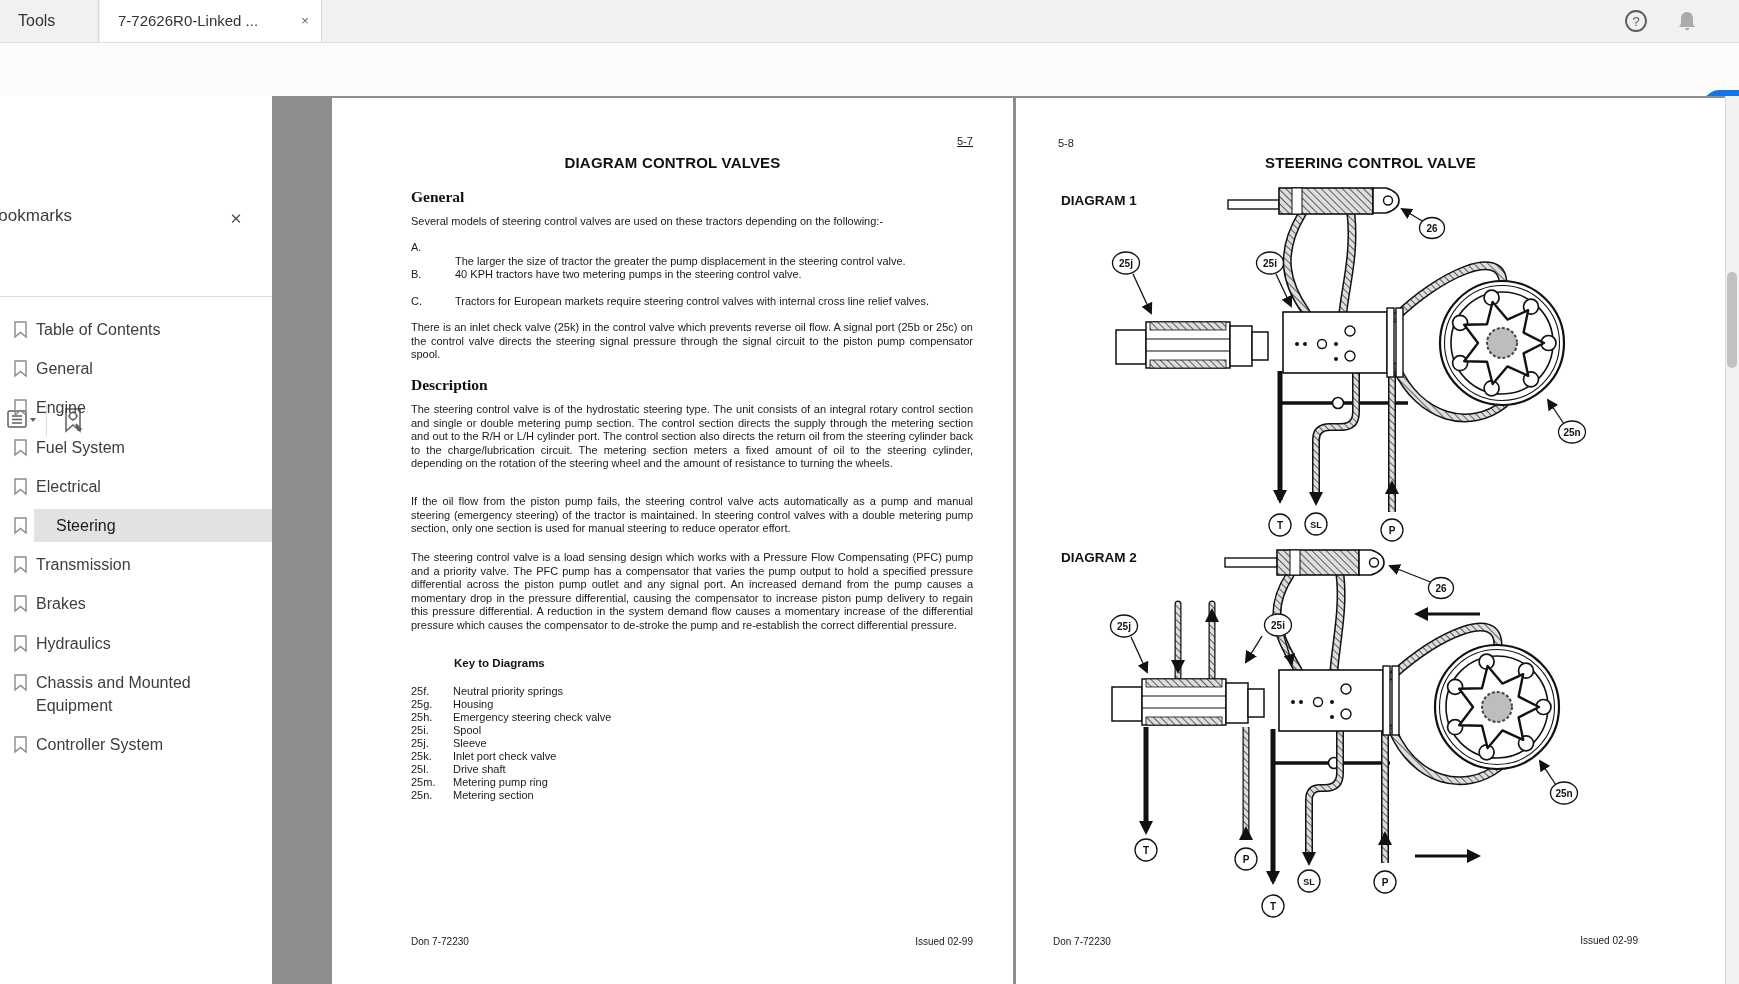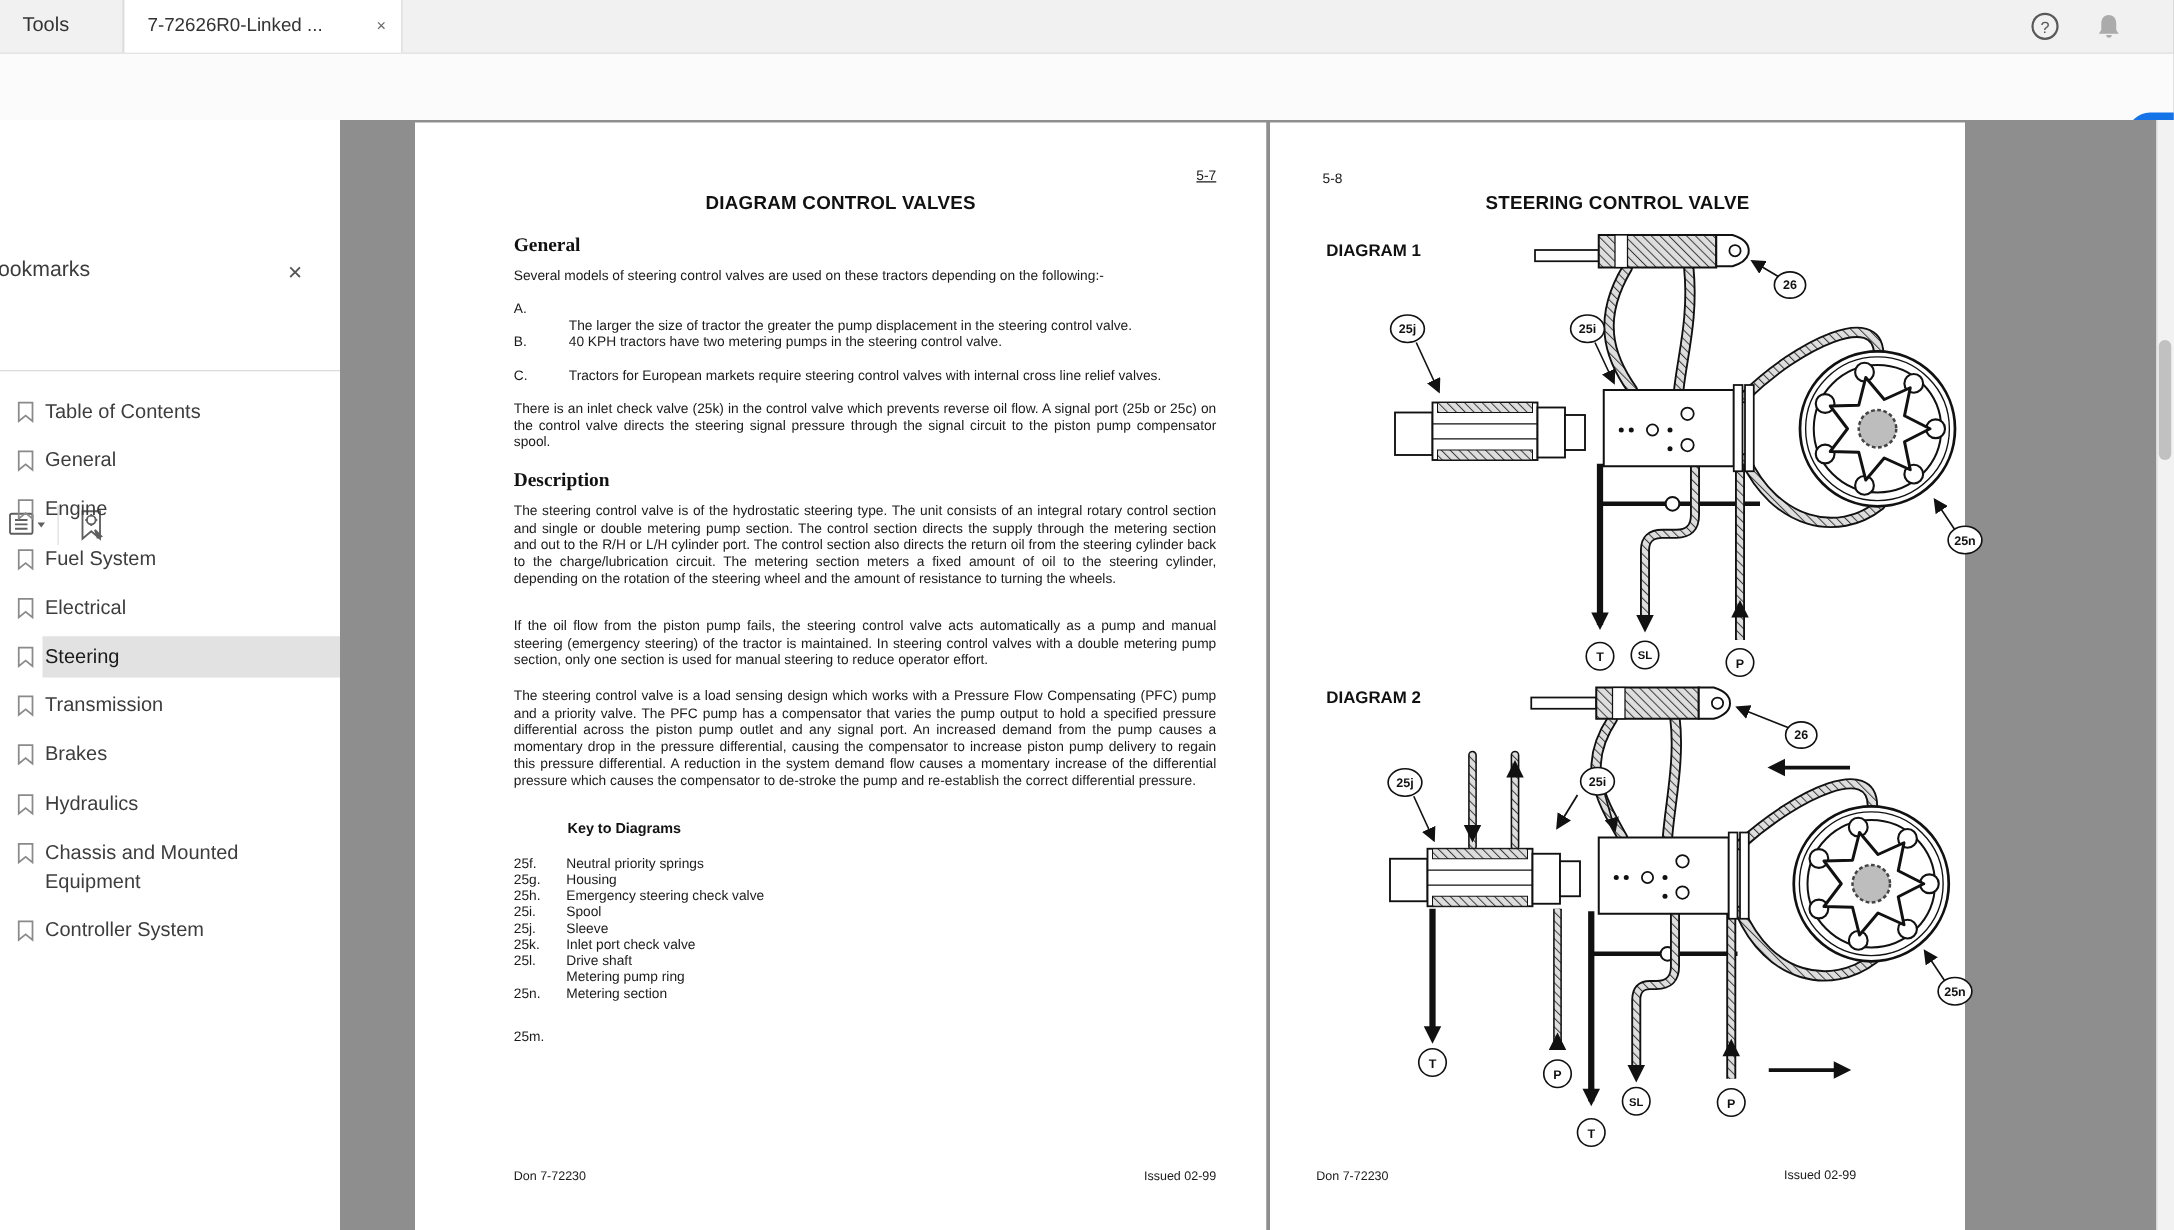--- a/index.html
+++ b/index.html
@@ -33,21 +33,21 @@
   .bm-row{position:relative;padding:8px 4px 8px 36px;min-height:23px;cursor:pointer;}
   .bm-row .lbl{position:relative;z-index:2;font-size:16px;color:#3d3d3d;line-height:1.45;}
   .bm-row .bm-ic{position:absolute;left:12px;top:10px;z-index:2;}
   .bm-row .bm-ic svg{stroke:#8a8a8a;fill:none;stroke-width:1.4;}
   .bm-row .row-bg{position:absolute;left:34px;right:0;top:3px;bottom:3px;background:#e2e2e2;z-index:1;}
   #collapse-handle{left:272px;top:527px;width:16px;height:34px;color:#2e2e2e;font-size:11px;line-height:34px;text-align:center;cursor:pointer;}
   
   #docarea{left:272px;top:96px;width:1467px;height:888px;background:#8e8e8e;}
   .page{background:#ffffff;top:98px;height:886px;}
   #page-left{left:332px;width:681px;}
-  #page-right{left:1016px;width:556px;}
+  #page-right{left:1016px;width:709px;}
   .pno{font-size:11px;color:#1a1a1a;}
   .ptitle{left:0;right:0;text-align:center;font-size:15px;font-weight:bold;color:#111;letter-spacing:.2px;}
   .serifh{font-family:"Liberation Serif",serif;font-size:15.5px;font-weight:bold;color:#111;}
   .body-t{font-size:11px;line-height:13.5px;color:#1a1a1a;text-align:justify;width:562px;left:79px;}
   .li-lab{left:79px;font-size:11px;color:#1a1a1a;}
   .li-txt{left:123px;width:518px;font-size:11px;line-height:13.5px;color:#1a1a1a;}
   .keyh{left:79px;font-size:11.5px;font-weight:bold;color:#111;}
   .key-ref{left:79px;font-size:11px;color:#1a1a1a;}
   .key-txt{left:121px;font-size:11px;color:#1a1a1a;}
   .foot{font-size:10px;color:#1a1a1a;}
@@ -193,21 +193,21 @@
             <path d="M3 2 L14 2 L14 17 L8.5 12.5 L3 17 Z"></path>
           </svg></span><span class="lbl">Engine</span></div>
     <div class="bm-row"><span class="bm-ic"><svg width="17" height="19" viewBox="0 0 17 19">
             <path d="M3 2 L14 2 L14 17 L8.5 12.5 L3 17 Z"></path>
           </svg></span><span class="lbl">Fuel System</span></div>
     <div class="bm-row"><span class="bm-ic"><svg width="17" height="19" viewBox="0 0 17 19">
             <path d="M3 2 L14 2 L14 17 L8.5 12.5 L3 17 Z"></path>
           </svg></span><span class="lbl">Electrical</span></div>
     <div class="bm-row"><span class="row-bg"></span><span class="bm-ic"><svg width="17" height="19" viewBox="0 0 17 19">
             <path d="M3 2 L14 2 L14 17 L8.5 12.5 L3 17 Z"></path>
-          </svg></span><span class="lbl" style="color:#1a1a1a;">Steering</span></div>
+          </svg></span><span class="lbl" style="color:#1a1a1a;margin-left:20px;">Steering</span></div>
     <div class="bm-row"><span class="bm-ic"><svg width="17" height="19" viewBox="0 0 17 19">
             <path d="M3 2 L14 2 L14 17 L8.5 12.5 L3 17 Z"></path>
           </svg></span><span class="lbl">Transmission</span></div>
     <div class="bm-row"><span class="bm-ic"><svg width="17" height="19" viewBox="0 0 17 19">
             <path d="M3 2 L14 2 L14 17 L8.5 12.5 L3 17 Z"></path>
           </svg></span><span class="lbl">Brakes</span></div>
     <div class="bm-row"><span class="bm-ic"><svg width="17" height="19" viewBox="0 0 17 19">
             <path d="M3 2 L14 2 L14 17 L8.5 12.5 L3 17 Z"></path>
           </svg></span><span class="lbl">Hydraulics</span></div>
     <div class="bm-row"><span class="bm-ic"><svg width="17" height="19" viewBox="0 0 17 19">
@@ -246,21 +246,21 @@
   <div class="abs key-ref" style="top:613px;">25h.</div>
     <div class="abs key-txt" style="top:613px;">Emergency steering check valve</div>
   <div class="abs key-ref" style="top:626px;">25i.</div>
     <div class="abs key-txt" style="top:626px;">Spool</div>
   <div class="abs key-ref" style="top:639px;">25j.</div>
     <div class="abs key-txt" style="top:639px;">Sleeve</div>
   <div class="abs key-ref" style="top:652px;">25k.</div>
     <div class="abs key-txt" style="top:652px;">Inlet port check valve</div>
   <div class="abs key-ref" style="top:665px;">25l.</div>
     <div class="abs key-txt" style="top:665px;">Drive shaft</div>
-  <div class="abs key-ref" style="top:678px;margin-top:48px;">25m.</div>
+  <div class="abs key-ref" style="top:678px;">25m.</div>
     <div class="abs key-txt" style="top:678px;">Metering pump ring</div>
   <div class="abs key-ref" style="top:691px;">25n.</div>
     <div class="abs key-txt" style="top:691px;">Metering section</div>
   <div class="abs foot" style="left:79px;top:838px;">Don 7-72230</div>
   <div class="abs foot" style="right:40px;top:838px;">Issued 02-99</div>
 </div>
 
 <div class="abs page" id="page-right">
   <div class="abs pno" style="left:42px;top:39px;">5-8</div>
   <div class="abs ptitle" style="top:56px;">STEERING CONTROL VALVE</div>

